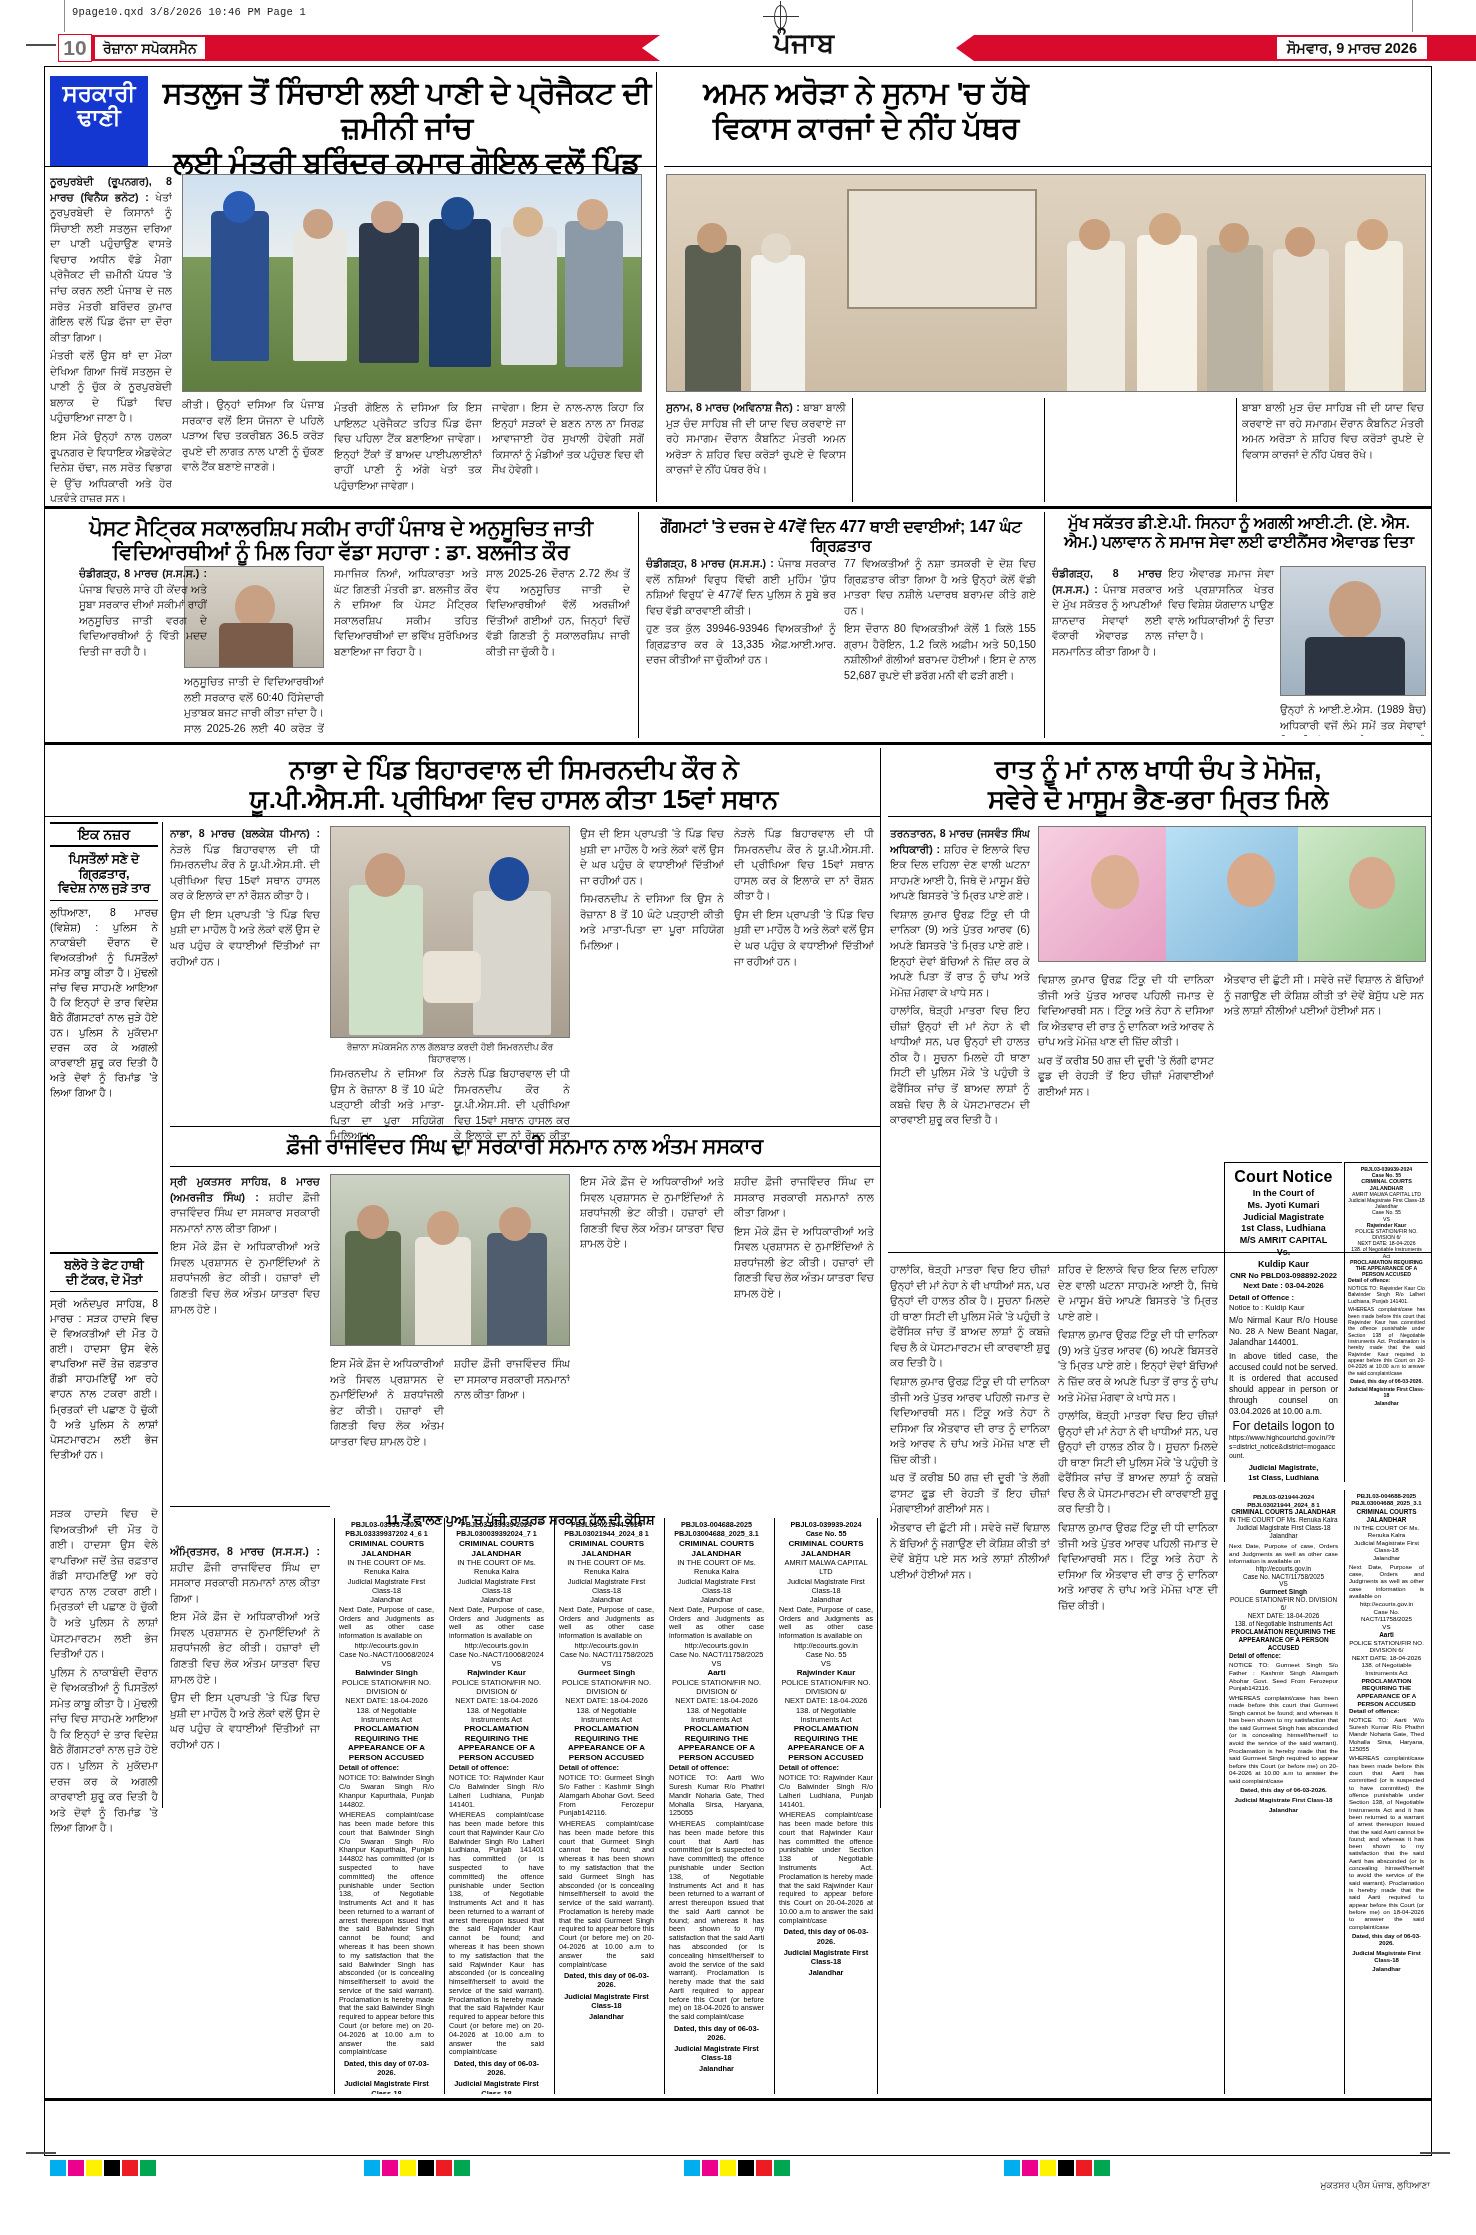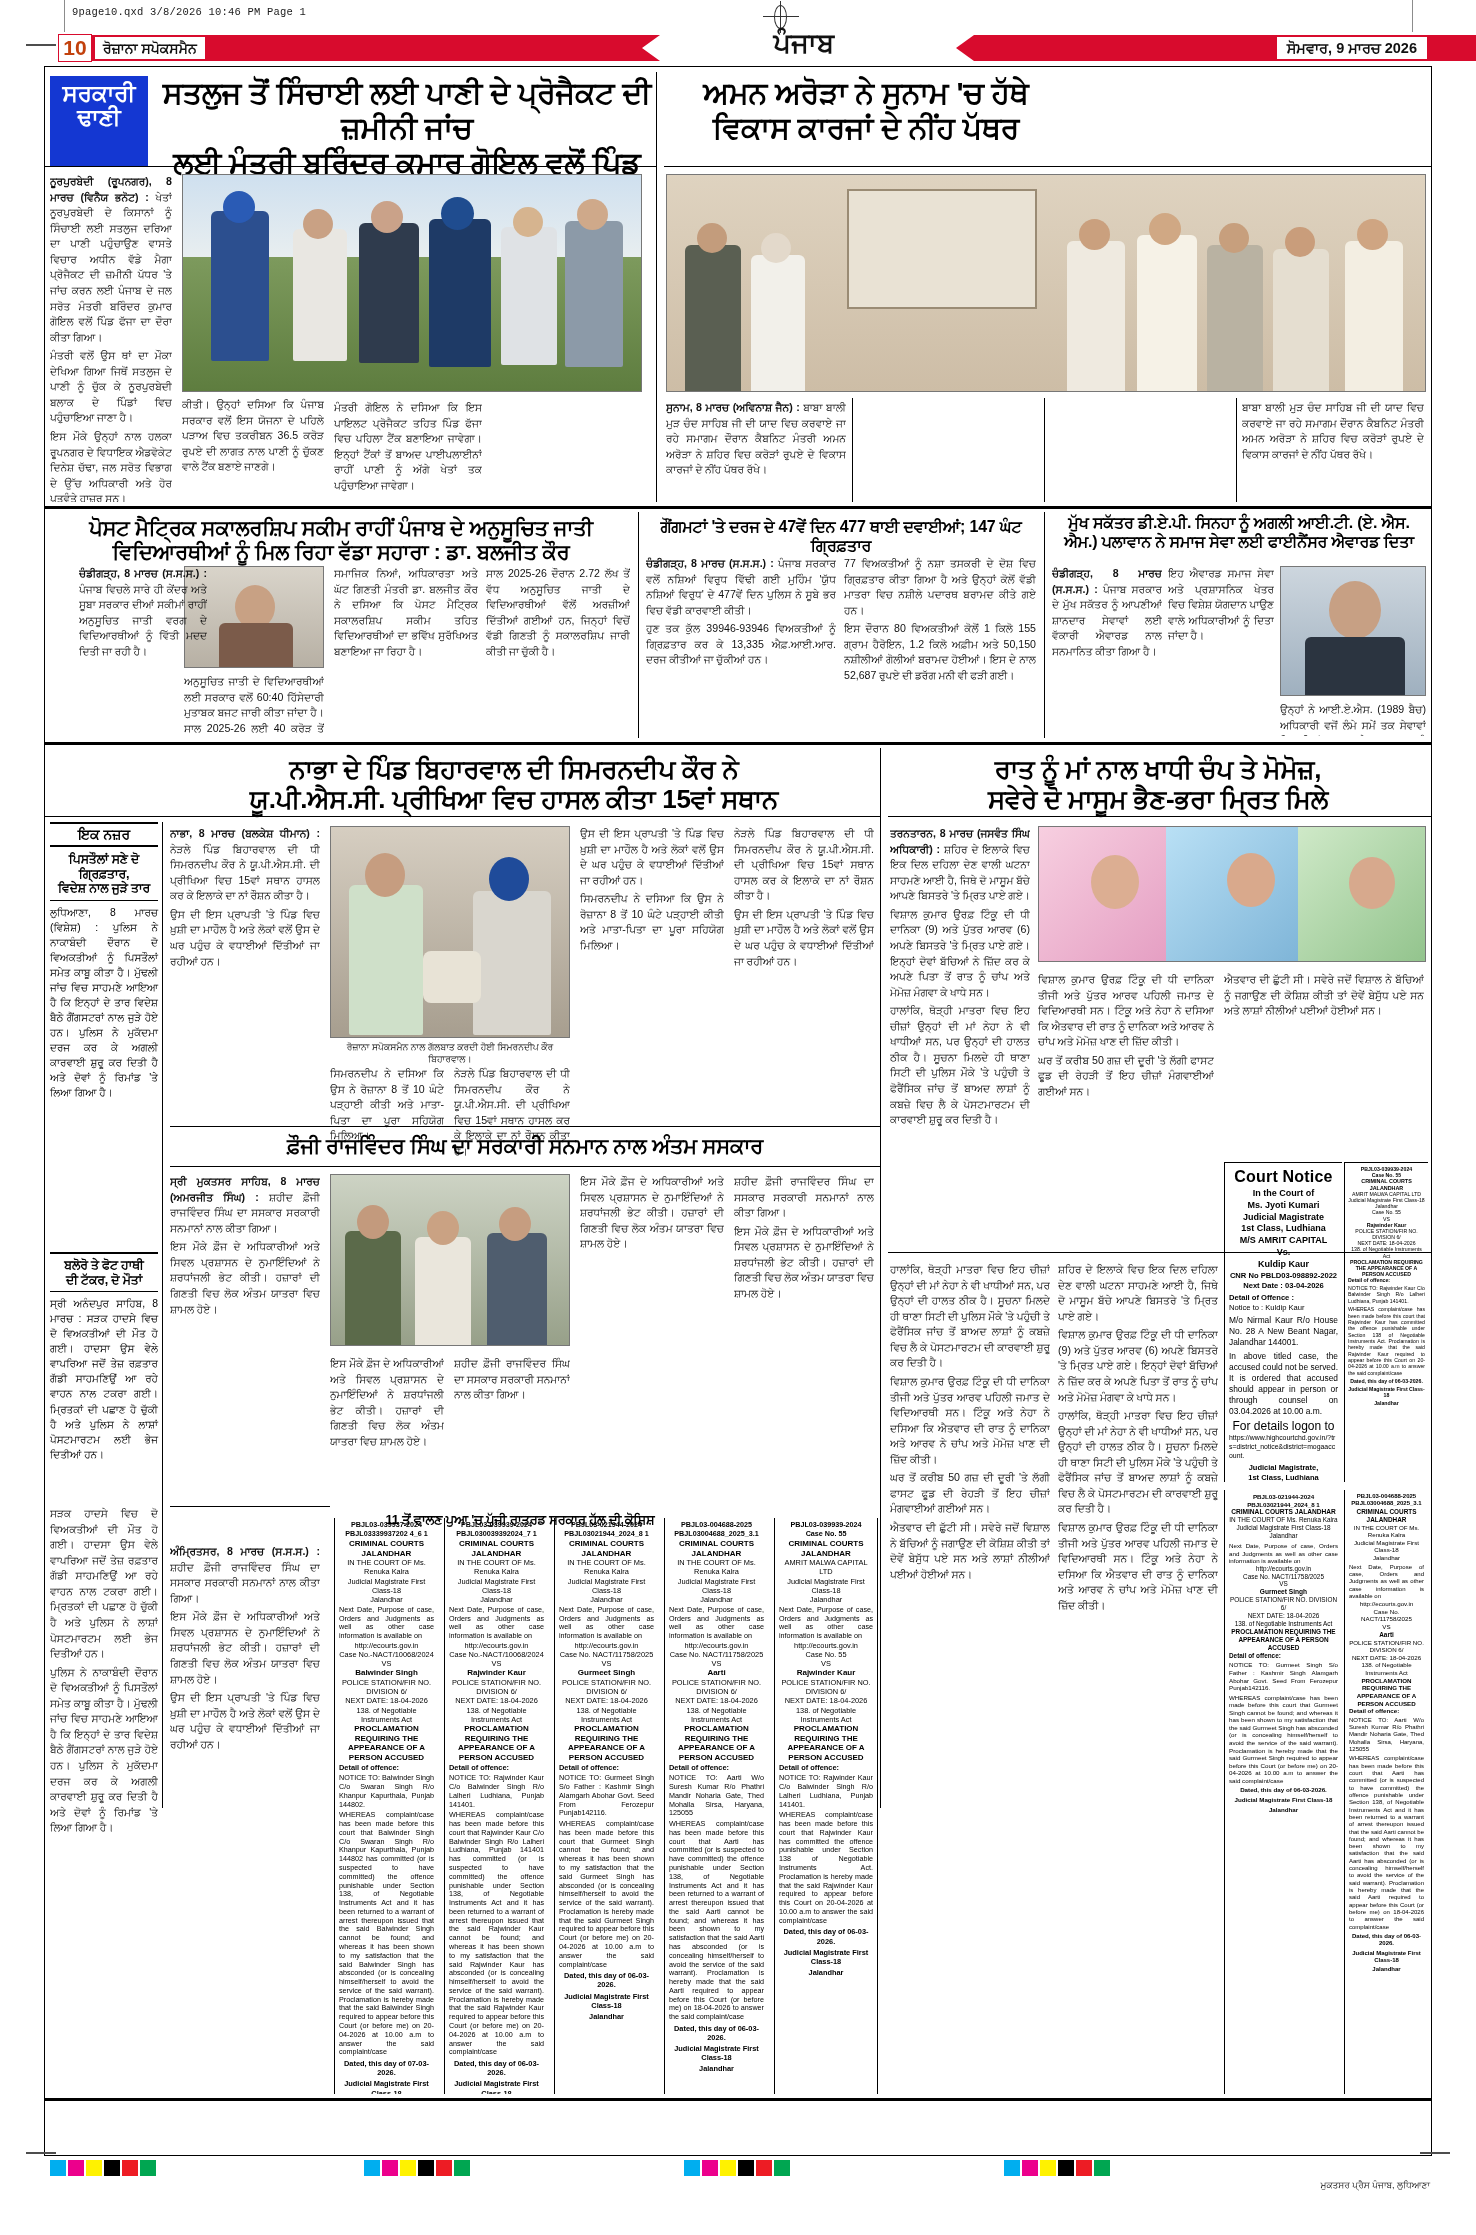--- a/index.html
+++ b/index.html
@@ -39,21 +39,21 @@
   .mh-band {
     position:absolute; top:1px; height:26px; background:#d80b2d;
   }
   .mh-band.left  { left:16px; width:600px;
      clip-path: polygon(0 0, 100% 0, calc(100% - 18px) 50%, 100% 100%, 0 100%); }
   .mh-band.right { left:912px; width:520px;
      clip-path: polygon(18px 0, 100% 0, 100% 100%, 18px 100%, 0 50%); }
   .mh-pageno {
     position:absolute; left:14px; top:0px; width:34px; height:28px;
     background:#ffffff; border:1.6px solid #d80b2d;
-    color:#c2410c; font-weight:bold; font-size:21px; line-height:26px; text-align:center;
+    color:#737373; font-weight:bold; font-size:21px; line-height:26px; text-align:center;
     font-family:"Liberation Sans", sans-serif;
   }
   .mh-brand {
     position:absolute; left:50px; top:2px; height:24px;
     background:#ffffff; border:1px solid #d80b2d; padding:0 8px;
     font-size:14px; font-weight:bold; line-height:22px; color:#111; white-space:nowrap;
   }
   .mh-section {
     position:absolute; left:660px; top:-6px; width:200px; text-align:center;
     font-size:27px; font-weight:bold; color:#111; letter-spacing:.5px;
@@ -213,20 +213,23 @@
     <div class="head" style="left:330px; top:32px; width:30px; height:30px; background:#d6b48f;"></div>
     <div class="pf" style="left:382px; top:46px;  width:58px; height:146px; background:#8c9aa8;"></div>
     <div class="head" style="left:394px; top:24px; width:31px; height:31px; background:#cfa98a;"></div>
   </div>
 
   <div class="col" style="left:138px; top:331px; width:142px; height:102px;">
     <p><span>ਕੀਤੀ। ਉਨ੍ਹਾਂ ਦਸਿਆ ਕਿ ਪੰਜਾਬ ਸਰਕਾਰ ਵਲੋਂ ਇਸ ਯੋਜਨਾ ਦੇ ਪਹਿਲੇ ਪੜਾਅ ਵਿਚ ਤਕਰੀਬਨ 36.5 ਕਰੋੜ ਰੁਪਏ ਦੀ ਲਾਗਤ ਨਾਲ ਪਾਣੀ ਨੂੰ ਚੁੱਕਣ ਵਾਲੇ ਟੈਂਕ ਬਣਾਏ ਜਾਣਗੇ।</span></p>
   </div>
   <div class="col" style="left:290px; top:334px; width:148px; height:102px;">
     <p><span>ਮੰਤਰੀ ਗੋਇਲ ਨੇ ਦਸਿਆ ਕਿ ਇਸ ਪਾਇਲਟ ਪ੍ਰੋਜੈਕਟ ਤਹਿਤ ਪਿੰਡ ਫੱਜਾ ਵਿਚ ਪਹਿਲਾ ਟੈਂਕ ਬਣਾਇਆ ਜਾਵੇਗਾ। ਇਨ੍ਹਾਂ ਟੈਂਕਾਂ ਤੋਂ ਬਾਅਦ ਪਾਈਪਲਾਈਨਾਂ ਰਾਹੀਂ ਪਾਣੀ ਨੂੰ ਅੱਗੇ ਖੇਤਾਂ ਤਕ ਪਹੁੰਚਾਇਆ ਜਾਵੇਗਾ।</span></p>
+  </div>
+  <div class="col" style="left:448px; top:334px; width:152px; height:102px;">
+    <p><span>ਜਾਵੇਗਾ। ਇਸ ਦੇ ਨਾਲ-ਨਾਲ ਕਿਹਾ ਕਿ ਇਨ੍ਹਾਂ ਸੜਕਾਂ ਦੇ ਬਣਨ ਨਾਲ ਨਾ ਸਿਰਫ਼ ਆਵਾਜਾਈ ਹੋਰ ਸੁਖਾਲੀ ਹੋਵੇਗੀ ਸਗੋਂ ਕਿਸਾਨਾਂ ਨੂੰ ਮੰਡੀਆਂ ਤਕ ਪਹੁੰਚਣ ਵਿਚ ਵੀ ਸੌਖ ਹੋਵੇਗੀ।</span></p>
   </div>
 
   <div class="photo" style="left:622px; top:108px; width:760px; height:218px; background:#e8ddcf;">
     <div style="position:absolute; left:0; top:0; width:100%; height:100%; background:linear-gradient(#dfd3c0,#cdbda6);"></div>
     <div style="position:absolute; left:180px; top:14px; width:190px; height:120px; background:#e9e2d4; border:2px solid #9a8b74;"></div>
     <div class="pf" style="left:18px;  top:70px; width:56px; height:150px; background:#5a5f52;"></div>
     <div class="head" style="left:30px; top:48px; width:30px; height:30px; background:#c39c7c;"></div>
     <div class="pf" style="left:84px;  top:80px; width:54px; height:140px; background:#f2f0ea;"></div>
     <div class="head" style="left:94px; top:58px; width:30px; height:30px; background:#e3d9cb;"></div>
     <div class="pf" style="left:400px; top:66px; width:58px; height:154px; background:#efeae0;"></div>

